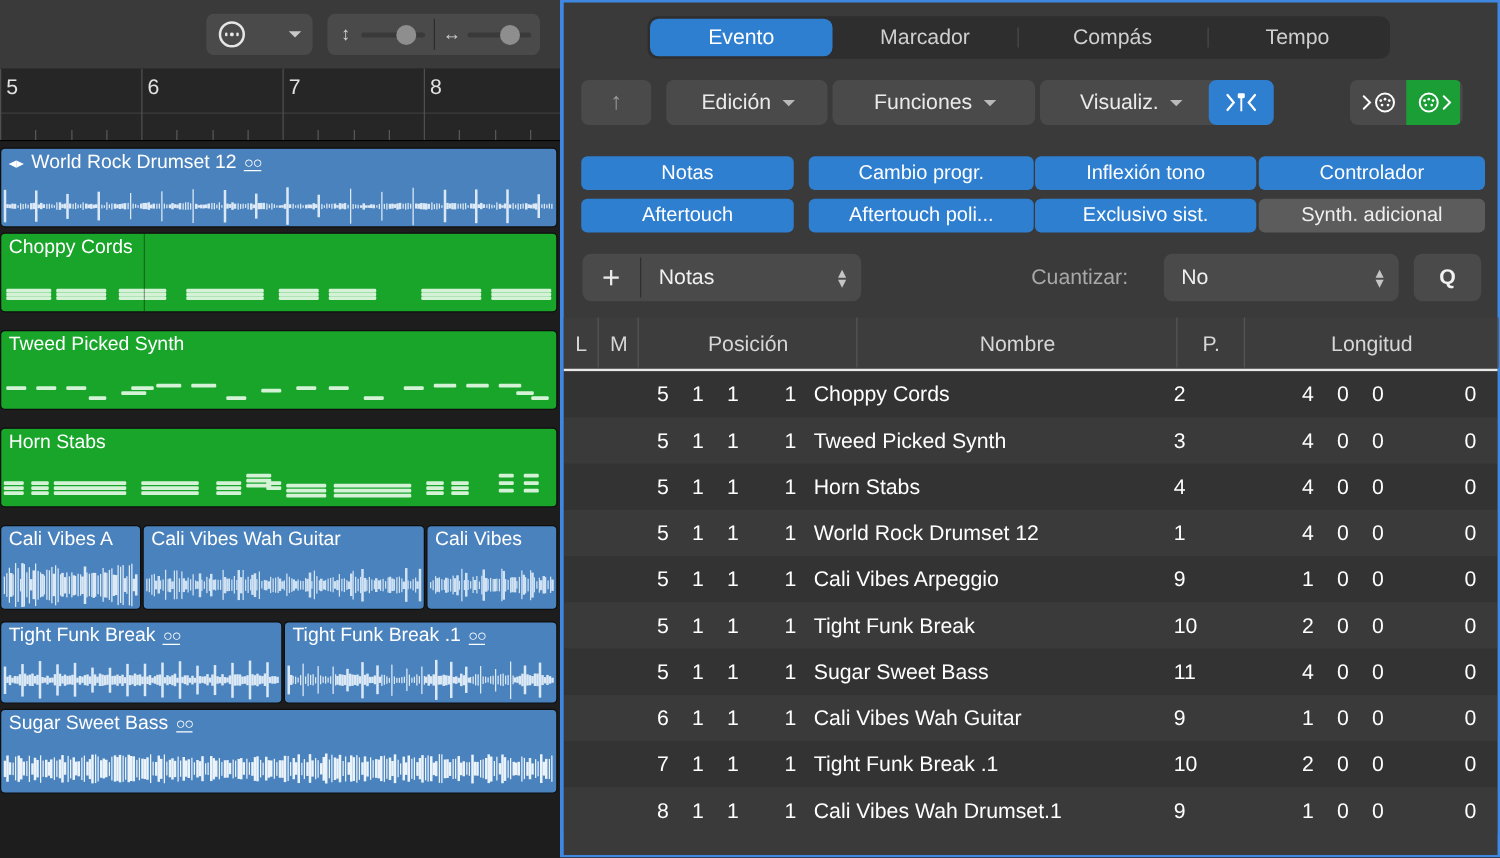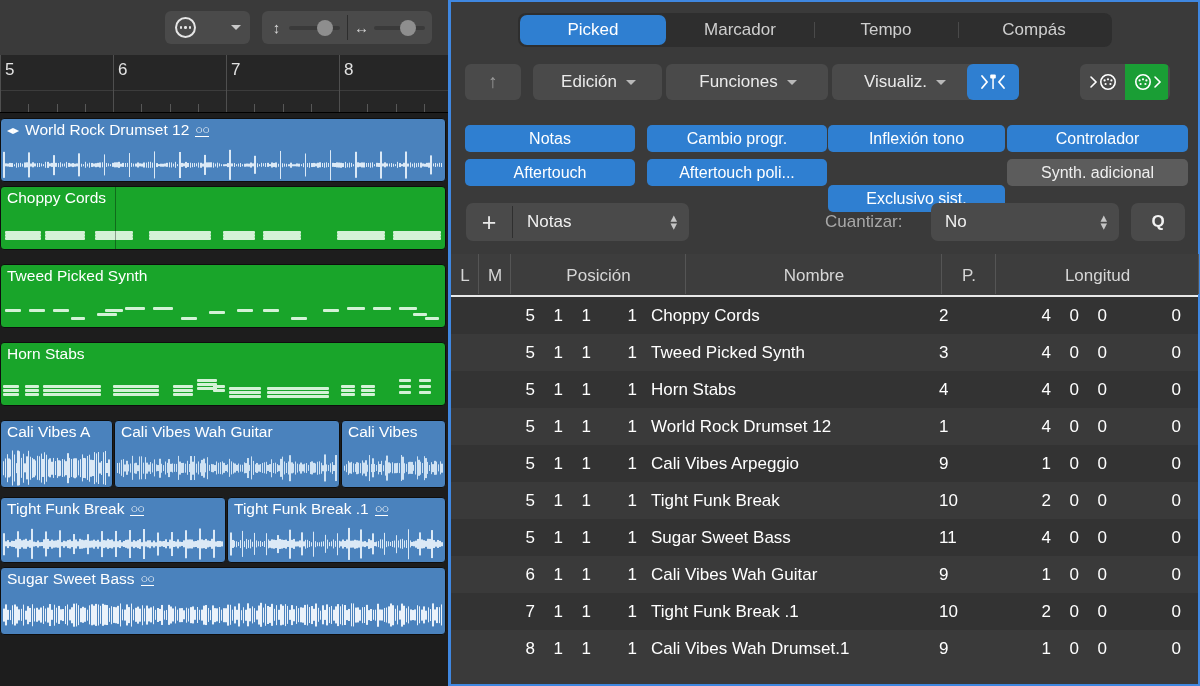--- a/index.html
+++ b/index.html
@@ -1180,24 +1180,24 @@
           </div>
       </div>
 
     </div>
   </div>
 
   <div id="right">
 
     <div class="seg-row">
       <div class="segbar">
-        <div class="seg active" style="width:146px">Picked</div>
+        <div class="seg active" style="width:146px">Evento</div>
         <div class="seg" style="width:148px">Marcador</div>
+        <div class="seg" style="width:152px">Compás</div>
         <div class="seg" style="width:144px">Tempo</div>
-        <div class="seg" style="width:152px">Compás</div>
       </div>
     </div>
 
     <div class="tool-row">
       <div class="btn" style="left:14px; width:56px;">
         <span class="updown-ico">↑</span>
       </div>
       <div class="btn" style="left:82px; width:129px; padding:0 12px 0 14px;">
         <span>Edición</span>
           <span class="cv"></span>
@@ -1244,21 +1244,21 @@
       </div>
     </div>
 
     <div class="filters">
       <div class="fbtn" style="left:14px;  top:5px;  width:170px;">Notas</div>
       <div class="fbtn" style="left:377px; top:5px;  width:177px;">Inflexión tono</div>
       <div class="fbtn" style="left:196px; top:5px;  width:180px;">Cambio progr.</div>
       <div class="fbtn" style="left:556px; top:5px;  width:181px;">Controlador</div>
       <div class="fbtn" style="left:196px; top:39px; width:180px;">Aftertouch poli...</div>
       <div class="fbtn" style="left:14px;  top:39px; width:170px;">Aftertouch</div>
-      <div class="fbtn" style="left:377px; top:39px; width:177px;margin-top:26px;">Exclusivo sist.</div>
+      <div class="fbtn" style="left:377px; top:39px; width:177px;">Exclusivo sist.</div>
       <div class="fbtn off" style="left:556px; top:39px; width:181px;">Synth. adicional</div>
     </div>
 
     <div class="addrow">
       <div class="addgrp">
         <div class="plus">+</div>
         <div class="sep"></div>
         <div class="lbl">
           <span>Notas</span>
           <span class="stepper">

